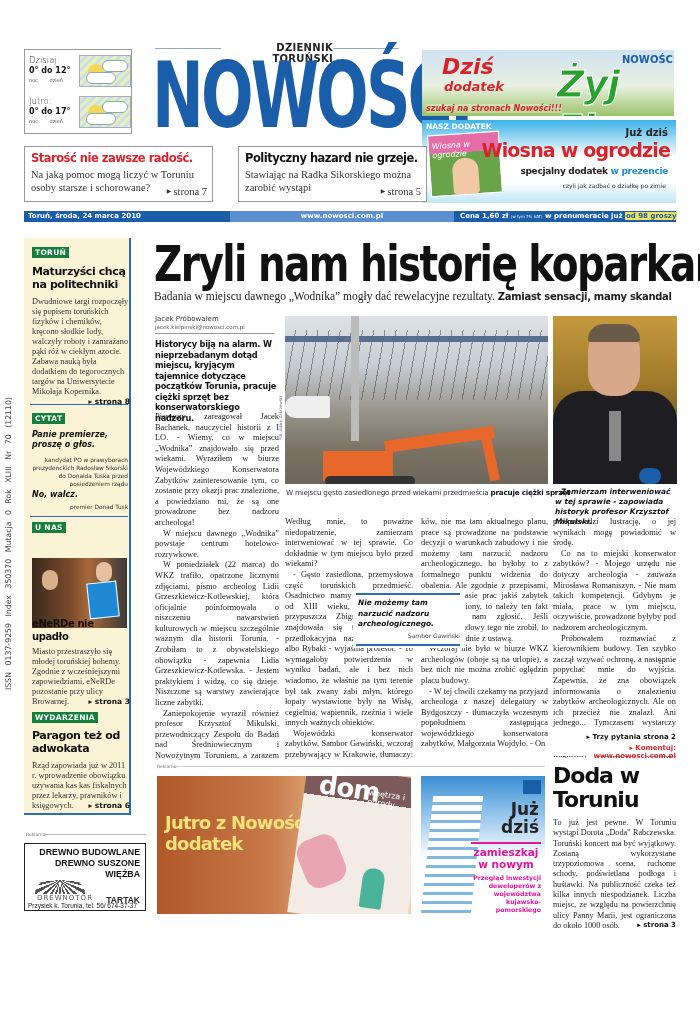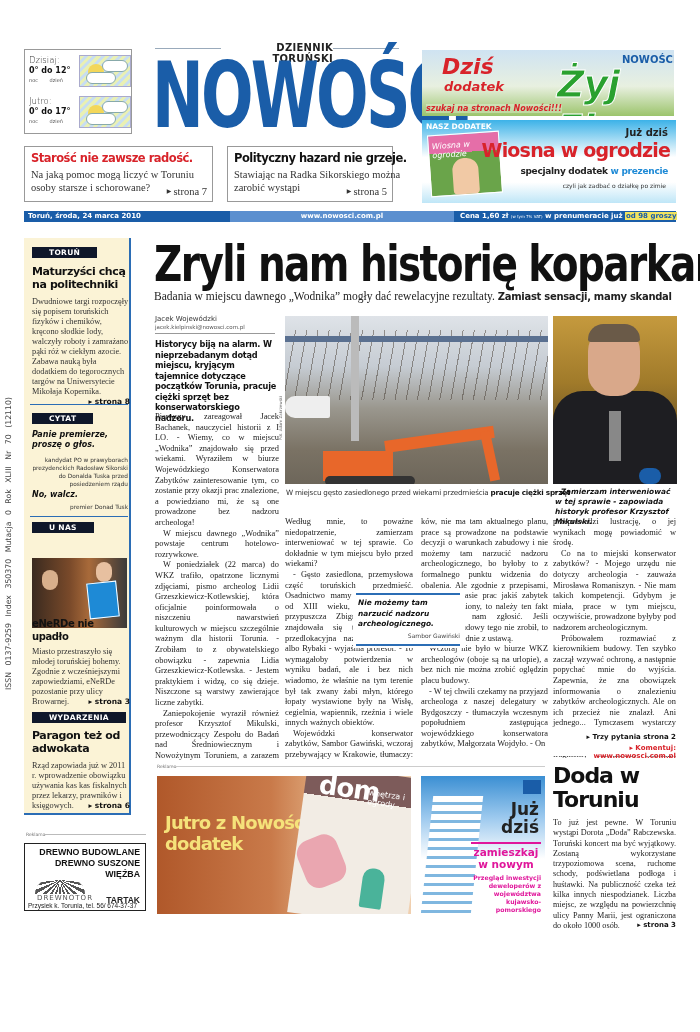--- a/index.html
+++ b/index.html
@@ -38,38 +38,38 @@
   #wiosna-person{position:absolute;left:22px;top:24px;width:26px;height:36px;border-radius:12px 12px 4px 4px;background:#f1c9a5}
   #wiosna-juz{right:8px;top:7px;font:bold 10px "DejaVu Sans",sans-serif;color:#222}
   #wiosna-title{right:6px;top:19px;font:bold 19px "DejaVu Sans",sans-serif;color:#d8232a;letter-spacing:-0.8px}
   #wiosna-spec{right:8px;top:46px;font:bold 9px "DejaVu Sans",sans-serif;color:#222;letter-spacing:-0.3px}
   #wiosna-spec span{color:#1e8ad6}
   #wiosna-czyli{right:10px;top:62px;font:6px "DejaVu Sans",sans-serif;color:#333}
 
   
   .teaser{border:1px solid #999;background:#fff}
   #teaser1{left:24px;top:146px;width:189px;height:56px}
-  #teaser2{left:227px;top:146px;width:166px;height:56px}
+  #teaser2{left:238px;top:146px;width:189px;height:56px}
   .teaser .th{position:absolute;left:6px;top:4px;font:bold 11.5px "DejaVu Sans",sans-serif;letter-spacing:-0.5px;white-space:nowrap}
   .teaser .tb{position:absolute;left:6px;top:21px;width:180px;font:10.5px "Liberation Serif",serif;color:#333;line-height:13px}
   .teaser .tp{position:absolute;right:5px;bottom:4px;font:10.5px "Liberation Serif",serif;color:#333}
   .arrow{font-size:6px;vertical-align:2px;margin-right:2px}
 
   
   #datebar{left:24px;top:211px;width:652px;height:11px;background:#1a5da8}
   #datebar-mid{left:230px;top:211px;width:224px;height:11px;background:#5b8fcf}
   #date-text{left:28px;top:211px;font:bold 7px "DejaVu Sans",sans-serif;color:#fff;line-height:11px}
   #url-text{left:230px;top:211px;width:224px;text-align:center;font:bold 7px "DejaVu Sans",sans-serif;color:#fff;line-height:11px}
   #price-text{left:460px;top:211px;width:214px;text-align:right;font:bold 7px "DejaVu Sans",sans-serif;color:#fff;line-height:11px;white-space:nowrap}
   #price-text .small{font-size:4px;font-weight:normal}
   #price-text .hl{background:#f1e35f;color:#1a5da8;padding:0 1px}
 
   
   #sidebar{left:24px;top:238px;width:107px;height:577px;background:#fbf3d6;border-right:2px solid #2b6db5;border-bottom:2px solid #2b6db5}
-  .tag{position:absolute;left:8px;font:bold 7.5px "DejaVu Sans",sans-serif;color:#fff;background:#0f172a;padding:1px 17px;letter-spacing:0.3px}
+  .tag{position:absolute;left:8px;font:bold 7.5px "DejaVu Sans",sans-serif;color:#fff;background:#15803d;padding:1px 3px;letter-spacing:0.3px}
   .sh{position:absolute;left:8px;width:98px;font:bold 11px "DejaVu Sans",sans-serif;color:#111;line-height:13px;letter-spacing:-0.4px}
   .sb{position:absolute;left:8px;width:98px;font:8.3px "Liberation Serif",serif;color:#333;line-height:10px}
   .sp{font:bold 7.5px "DejaVu Sans",sans-serif;color:#111;float:right}
   .srule{position:absolute;left:6px;width:98px;height:1px;background:#2b6db5}
   .qt{position:absolute;left:8px;width:98px;font:italic bold 8px "DejaVu Sans",sans-serif;color:#111;line-height:10px}
   .qa{position:absolute;left:8px;width:96px;text-align:right;font:5.8px "DejaVu Sans",sans-serif;color:#333;line-height:8px}
   #unas-photo{left:8px;top:320px;width:95px;height:70px;background:linear-gradient(90deg,#3a2a1f 0%,#7a4a2a 40%,#a86a3a 60%,#3a3a3a 100%)}
   #unas-poster{position:absolute;left:56px;top:24px;width:30px;height:36px;background:#1e8ad6;transform:rotate(-6deg);border:1px solid #fff}
   #unas-face1{position:absolute;left:10px;top:12px;width:16px;height:20px;border-radius:8px;background:#d9b08c}
   #unas-face2{position:absolute;left:64px;top:4px;width:16px;height:20px;border-radius:8px;background:#e7c0a0}
@@ -274,21 +274,21 @@
   <span class="dline" style="top:25px">WIĘŹBA</span>
   <div id="dw-logo"></div>
   <span id="dw-name">DREWNOTOR</span>
   <span id="dw-tartak">TARTAK</span>
   <span id="dw-addr">Przysiek k. Torunia, tel. 56/ 674-37-37</span>
 </div>
 
 <div id="headline" class="abs">Zryli nam historię koparkami</div>
 <div id="subhead" class="abs"><span>Badania w miejscu dawnego „Wodnika” mogły dać rewelacyjne rezultaty.</span> <b>Zamiast sensacji, mamy skandal</b></div>
 
-<span id="author" class="abs">Jacek Wojewódzki</span>
+<span id="author" class="abs">Jacek Próbowałem</span>
 <span id="author-email" class="abs">jacek.kielpinski@nowosci.com.pl</span>
 <div id="author-rule" class="abs"></div>
 <div id="lead" class="abs">Historycy biją na alarm. W nieprzebadanym dotąd miejscu, kryjącym tajemnice dotyczące początków Torunia, pracuje ciężki sprzęt bez konserwatorskiego nadzoru.</div>
 
 <div id="main-photo" class="abs">
   <div id="photo-trees"></div>
   <div id="photo-bridge"></div>
   <div id="photo-crane"></div>
   <div id="photo-truck"></div>
   <div id="photo-exc-arm"></div>

